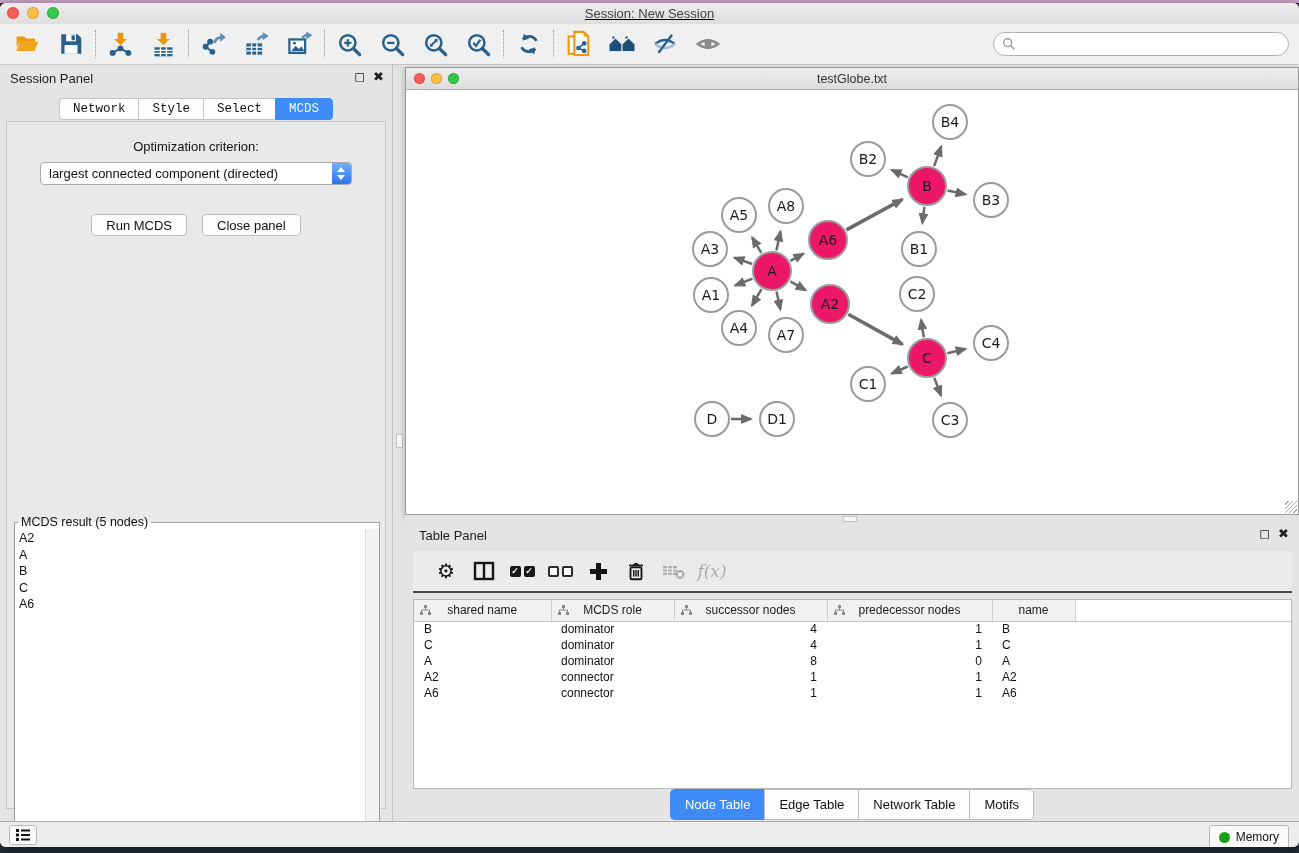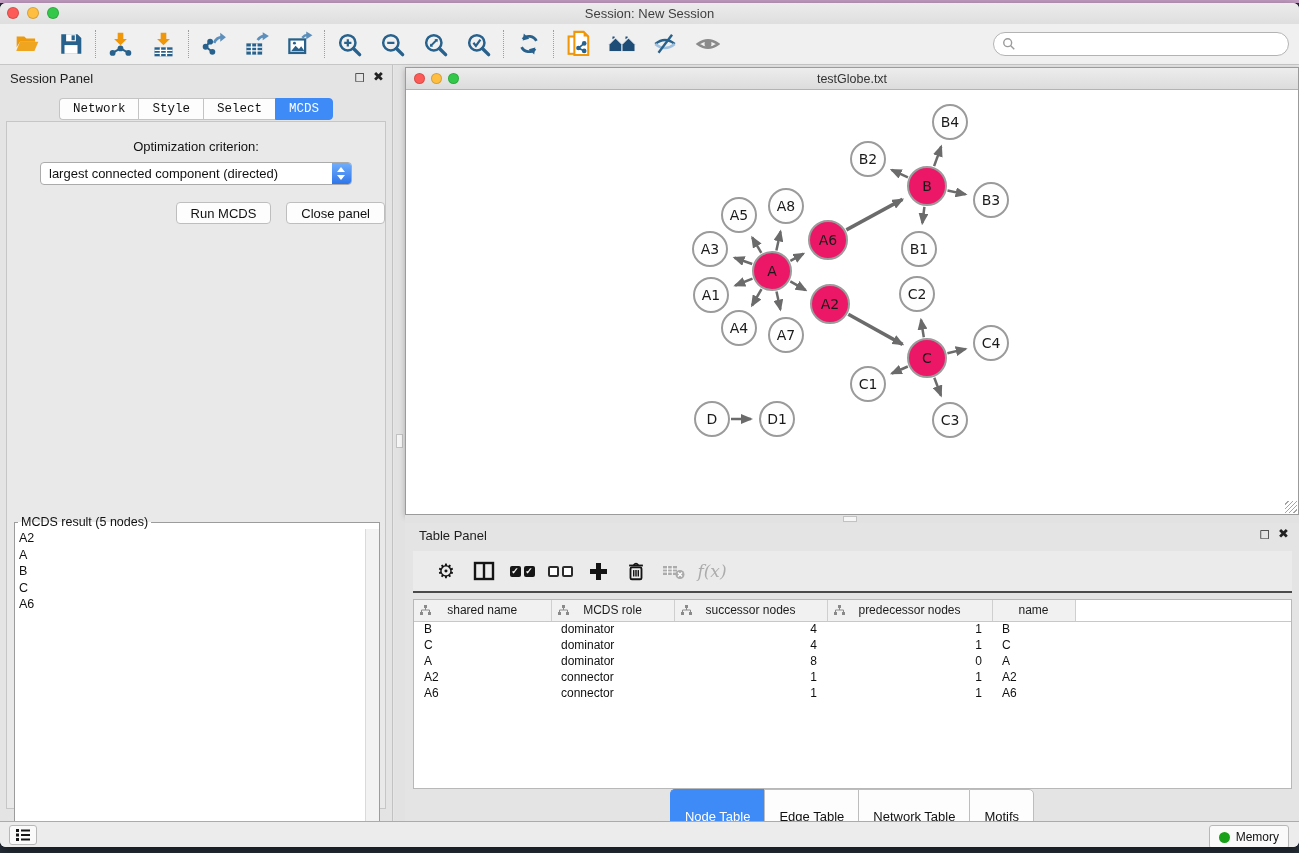--- a/index.html
+++ b/index.html
@@ -6,21 +6,21 @@
   html,body { width:1299px; height:853px; overflow:hidden; }
   body { font-family:"Liberation Sans","DejaVu Sans",sans-serif; background:#262E38; }
   .screen { position:relative; width:1299px; height:853px;
             background:linear-gradient(#C9A3C9 0 3px, #262E38 3px 100%); }
   .app { position:absolute; left:0; top:3px; width:1299px; height:844px;
          background:#E6E6E6; border-radius:6px 6px 6px 6px; overflow:hidden;
          box-shadow:0 3px 12px rgba(0,0,0,.5); }
 
   
   .titlebar { position:absolute; left:0; top:0; width:100%; height:32px;
-              background:linear-gradient(#ECECEC,#D8D8D8); border-bottom:1px solid #BFBFBF; }
+              background:linear-gradient(#ECECEC,#D8D8D8); border-bottom:1px solid #BFBFBF;text-decoration:underline; }
   .lights { position:absolute; left:7px; top:4px; display:flex; gap:8px; }
   .light { width:12px; height:12px; border-radius:50%; border:1px solid rgba(0,0,0,.15); }
   .light.red{background:#FC5B57}.light.yellow{background:#FDBE41}.light.green{background:#34C84A}
   .win-title { text-align:center; font-size:13px; color:#3F3F3F; line-height:21px; }
 
   
   .toolbar { position:absolute; left:0; top:21px; width:100%; height:41px;
              background:#F0F0F0; border-bottom:1px solid #C6C6C6;
              display:flex; align-items:center; padding-left:6px; }
   .tbtn { width:43px; height:36px; border:none; background:transparent; display:flex;
@@ -47,21 +47,21 @@
   .crit-label { margin-top:17px; text-align:center; font-size:13px; color:#111; }
   .selectbox { margin:8px auto 0; width:312px; height:23px; background:#fff; border:1px solid #ABABAB;
                border-radius:4px; display:flex; align-items:center; cursor:pointer; }
   .selectbox .val { flex:1; font-size:13px; color:#111; padding-left:8px; white-space:nowrap; }
   .stepper { width:19px; height:21px; margin:0; border-radius:0 3px 3px 0;
              background:linear-gradient(#71AEFB,#2E76EA); position:relative; }
   .stepper i { position:absolute; left:5px; width:0; height:0; border-left:4.5px solid transparent;
                border-right:4.5px solid transparent; }
   .stepper .up { top:4px; border-bottom:5px solid #fff; }
   .stepper .down { bottom:4px; border-top:5px solid #fff; }
-  .cp-buttons { margin-top:17px; display:flex; justify-content:flex-end; gap:15px; }
+  .cp-buttons { margin-top:29px; display:flex; justify-content:center; gap:15px; }
   .btn { background:#FDFDFD; border:1px solid #BEBEBE; border-radius:4px; font-size:13px;
          color:#111; padding:2px 14px; height:22px; cursor:pointer; }
   .mcds-fieldset { position:absolute; left:7px; top:393px; width:366px; height:340px;
                    border:1px solid #9C9C9C; background:#fff; }
   .mcds-fieldset legend { font-size:12.5px; color:#111; margin-left:3px; padding:0 3px; }
   .result-list { position:absolute; inset:0; padding:1px 0 0 4px; overflow:hidden; }
   .result-item { font-size:12.5px; color:#111; line-height:16.5px; }
   .scrolltrack { position:absolute; right:0; top:0; width:14px; height:100%;
                  background:#F2F2F2; border-left:1px solid #DADADA; }
 
@@ -107,21 +107,21 @@
                border:1px solid #B8B8B8; overflow:hidden; }
   table.datatable { border-collapse:collapse; table-layout:fixed; width:100%; }
   table.datatable th { height:21px; background:#F1F1F1; border-right:1px solid #CFCFCF;
                        border-bottom:1px solid #C8C8C8; font-size:12px; font-weight:normal; color:#1C1C1C;
                        text-align:center; position:relative; }
   table.datatable th .sorticon { position:absolute; left:6px; top:5px; }
   table.datatable th.filler { background:#fff; border-right:none; }
   table.datatable td { height:16px; font-size:12px; color:#101010; padding:0 10px; white-space:nowrap; }
   td.al { text-align:left; } td.ar { text-align:right; }
   .tp-tabs { position:absolute; left:0; width:100%; top:266px; display:flex; justify-content:center; }
-  .bt-tab { background:#FDFDFD; border:1px solid #BDBDBD; border-right:none; font-size:13px; padding:19px 14px;
+  .bt-tab { background:#FDFDFD; border:1px solid #BDBDBD; border-right:none; font-size:13px; padding:7px 14px;
             color:#111; cursor:pointer; }
   .bt-tab:first-child { border-radius:5px 0 0 5px; }
   .bt-tab:last-child { border-radius:0 5px 5px 0; border-right:1px solid #BDBDBD; }
   .bt-tab.active { background:#3E8AF7; border-color:#3E8AF7; color:#fff; }
 
   
   .statusbar { position:absolute; left:0; top:818px; width:100%; height:26px; background:#ECECEC;
                border-top:1px solid #ABABAB; }
   .list-btn { position:absolute; left:9px; top:3px; width:28px; height:20px; background:#FAFAFA;
               border:1px solid #B8B8B8; border-radius:3px; display:flex; align-items:center;

